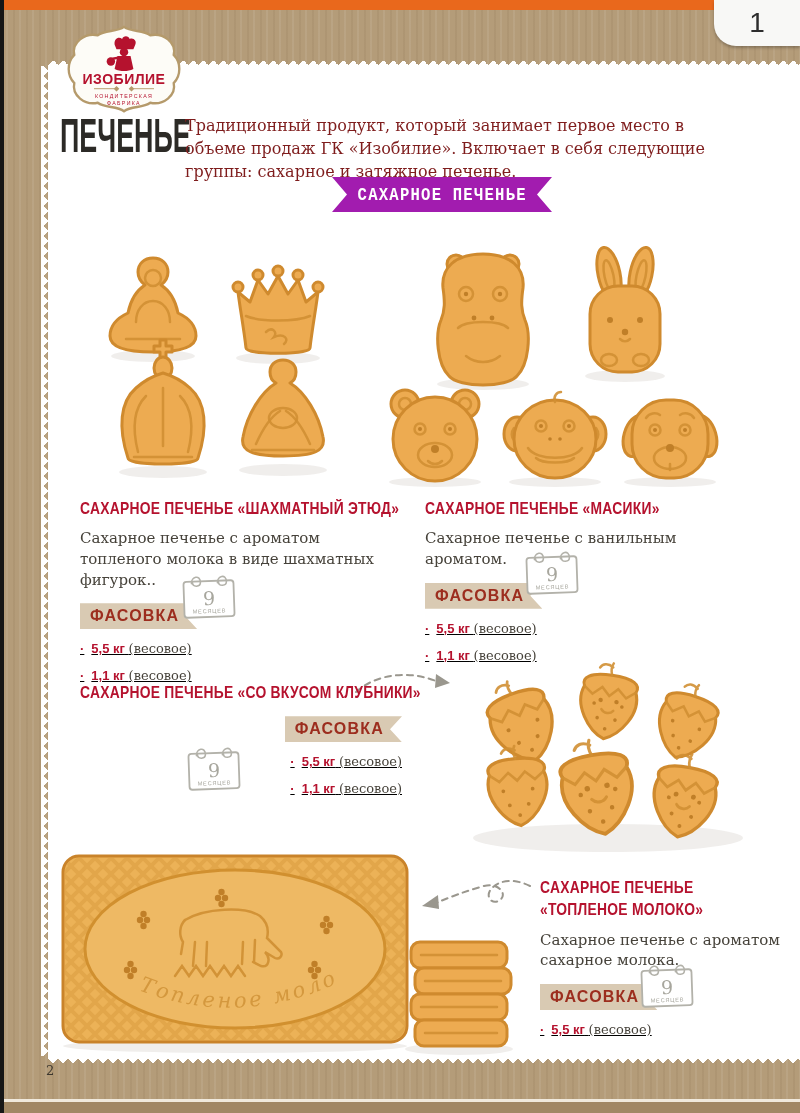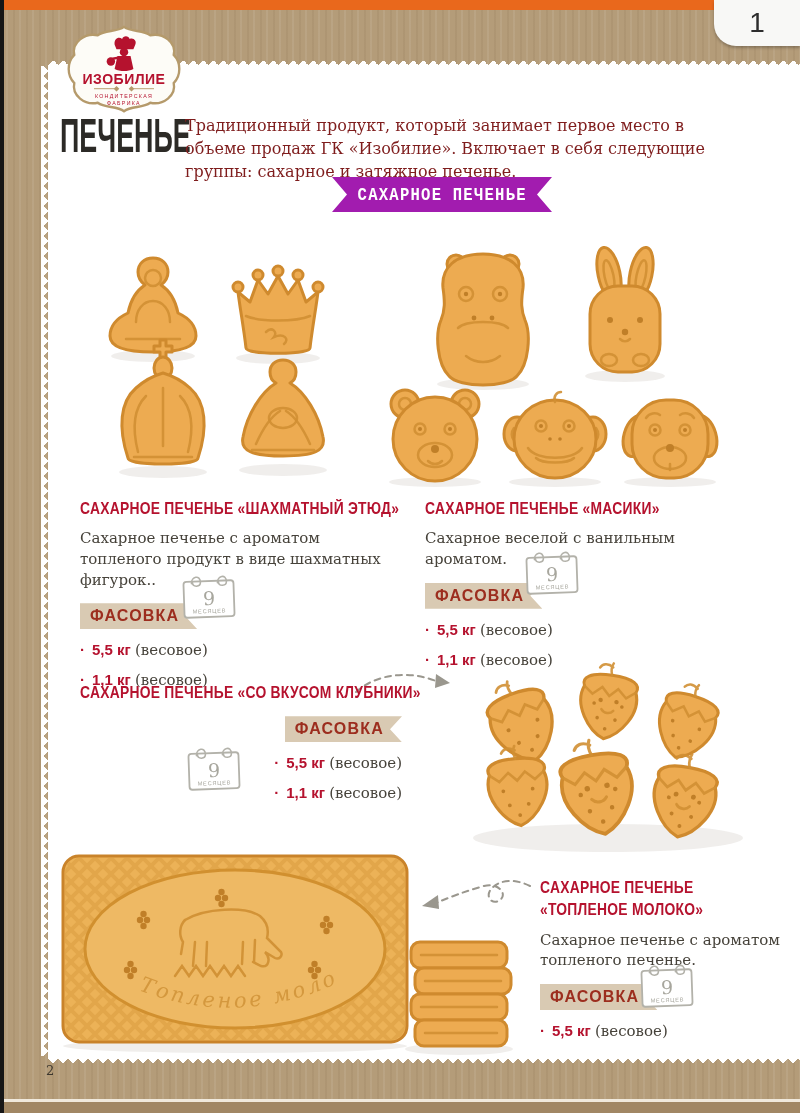--- a/index.html
+++ b/index.html
@@ -51,21 +51,21 @@
   .p3{left:80px;top:681px;width:322px;height:160px;text-align:right;}
   .p4{left:540px;top:876px;width:245px;height:150px;}
   .pname{margin:0;font-size:16.5px;font-weight:bold;color:#b5122e;letter-spacing:.3px;
     line-height:1.35;transform:scaleX(.84);transform-origin:left top;white-space:nowrap;width:119%;}
   .p4 .pname{white-space:normal;}
   .pdesc{margin:9px 0 0;font-family:"DejaVu Serif",serif;font-size:15px;line-height:1.38;color:#46423a;}
   .tag{display:inline-block;margin-top:13px;background:#d9cab3;color:#9c2d1e;
     font-size:16px;font-weight:bold;letter-spacing:1.2px;padding:4px 18px 4px 10px;
     clip-path:polygon(0 0,100% 0,calc(100% - 12px) 50%,100% 100%,0 100%);}
   .opts{margin:8px 0 0;padding:0;list-style:none;}
-  .opts li{margin:12px 0;font-size:15px;}
+  .opts li{margin:12px 0;font-size:13px;text-decoration:underline;}
   .opts li::before{content:"·";color:#b5122e;font-weight:bold;margin-right:7px;}
   .w{color:#b5122e;font-weight:bold;font-family:"Liberation Sans",sans-serif;}
   .t{font-family:"DejaVu Serif",serif;color:#46423a;}
   .cal{position:absolute;}
   .p1 .cal{left:98px;top:72px;}
   .p2 .cal{left:96px;top:48px;}
   .p3 .cal{left:103px;top:60px;}
   .p4 .cal{left:96px;top:82px;}
 
   
@@ -344,39 +344,39 @@
     <path class="arrow" d="M4,26 C24,8 56,4 84,15"></path>
     <polygon class="arrowhead" points="84,8 98,17 83,22"></polygon>
   </svg>
   <svg class="abs arrow2" width="118" height="46" viewBox="0 0 118 46">
     <path class="arrow" d="M112,10 C96,2 82,4 74,12 C66,20 74,30 82,24 C90,18 80,6 66,10 C48,15 32,21 18,27"></path>
     <polygon class="arrowhead" points="20,19 4,30 21,33"></polygon>
   </svg>
 
   <div class="abs product p1">
     <h3 class="pname">САХАРНОЕ ПЕЧЕНЬЕ «ШАХМАТНЫЙ ЭТЮД»</h3>
-    <p class="pdesc">Сахарное печенье с ароматом топленого продукт в виде шахматных фигурок..</p>
+    <p class="pdesc">Сахарное печенье с ароматом топленого молока в виде шахматных фигурок..</p>
     <div class="tag">ФАСОВКА</div>
     <ul class="opts">
       <li><span class="w">5,5 кг</span> <span class="t">(весовое)</span></li>
       <li><span class="w">1,1 кг</span> <span class="t">(весовое)</span></li>
     </ul>
     <svg class="cal" width="62" height="54" viewBox="0 0 62 54">
       <g transform="rotate(-2 31 30)">
         <rect class="cal-stroke" x="6" y="12" width="50" height="36" rx="3"></rect>
         <path class="cal-line" d="M14,14 c0,-7 9,-9 9,-1 c0,5 -8,5 -8,0 M40,14 c0,-7 9,-9 9,-1 c0,5 -8,5 -8,0"></path>
         <text class="cal-num" x="31" y="36" text-anchor="middle">9</text>
         <text class="cal-unit" x="31" y="44" text-anchor="middle">месяцев</text>
       </g>
     </svg>
   </div>
 
   <div class="abs product p2">
     <h3 class="pname">САХАРНОЕ ПЕЧЕНЬЕ «МАСИКИ»</h3>
-    <p class="pdesc">Сахарное веселой с ванильным ароматом.</p>
+    <p class="pdesc">Сахарное печенье с ванильным ароматом.</p>
     <div class="tag">ФАСОВКА</div>
     <ul class="opts">
       <li><span class="w">5,5 кг</span> <span class="t">(весовое)</span></li>
       <li><span class="w">1,1 кг</span> <span class="t">(весовое)</span></li>
     </ul>
     <svg class="cal" width="62" height="54" viewBox="0 0 62 54">
       <g transform="rotate(-2 31 30)">
         <rect class="cal-stroke" x="6" y="12" width="50" height="36" rx="3"></rect>
         <path class="cal-line" d="M14,14 c0,-7 9,-9 9,-1 c0,5 -8,5 -8,0 M40,14 c0,-7 9,-9 9,-1 c0,5 -8,5 -8,0"></path>
         <text class="cal-num" x="31" y="36" text-anchor="middle">9</text>
@@ -397,21 +397,21 @@
         <rect class="cal-stroke" x="6" y="12" width="50" height="36" rx="3"></rect>
         <path class="cal-line" d="M14,14 c0,-7 9,-9 9,-1 c0,5 -8,5 -8,0 M40,14 c0,-7 9,-9 9,-1 c0,5 -8,5 -8,0"></path>
         <text class="cal-num" x="31" y="36" text-anchor="middle">9</text>
         <text class="cal-unit" x="31" y="44" text-anchor="middle">месяцев</text>
       </g>
     </svg>
   </div>
 
   <div class="abs product p4">
     <h3 class="pname">САХАРНОЕ ПЕЧЕНЬЕ «ТОПЛЕНОЕ МОЛОКО»</h3>
-    <p class="pdesc">Сахарное печенье с ароматом топленого печенье.</p>
+    <p class="pdesc">Сахарное печенье с ароматом сахарное молока.</p>
     <div class="tag">ФАСОВКА</div>
     <ul class="opts">
       <li><span class="w">5,5 кг</span> <span class="t">(весовое)</span></li>
     </ul>
     <svg class="cal" width="62" height="54" viewBox="0 0 62 54">
       <g transform="rotate(-2 31 30)">
         <rect class="cal-stroke" x="6" y="12" width="50" height="36" rx="3"></rect>
         <path class="cal-line" d="M14,14 c0,-7 9,-9 9,-1 c0,5 -8,5 -8,0 M40,14 c0,-7 9,-9 9,-1 c0,5 -8,5 -8,0"></path>
         <text class="cal-num" x="31" y="36" text-anchor="middle">9</text>
         <text class="cal-unit" x="31" y="44" text-anchor="middle">месяцев</text>

